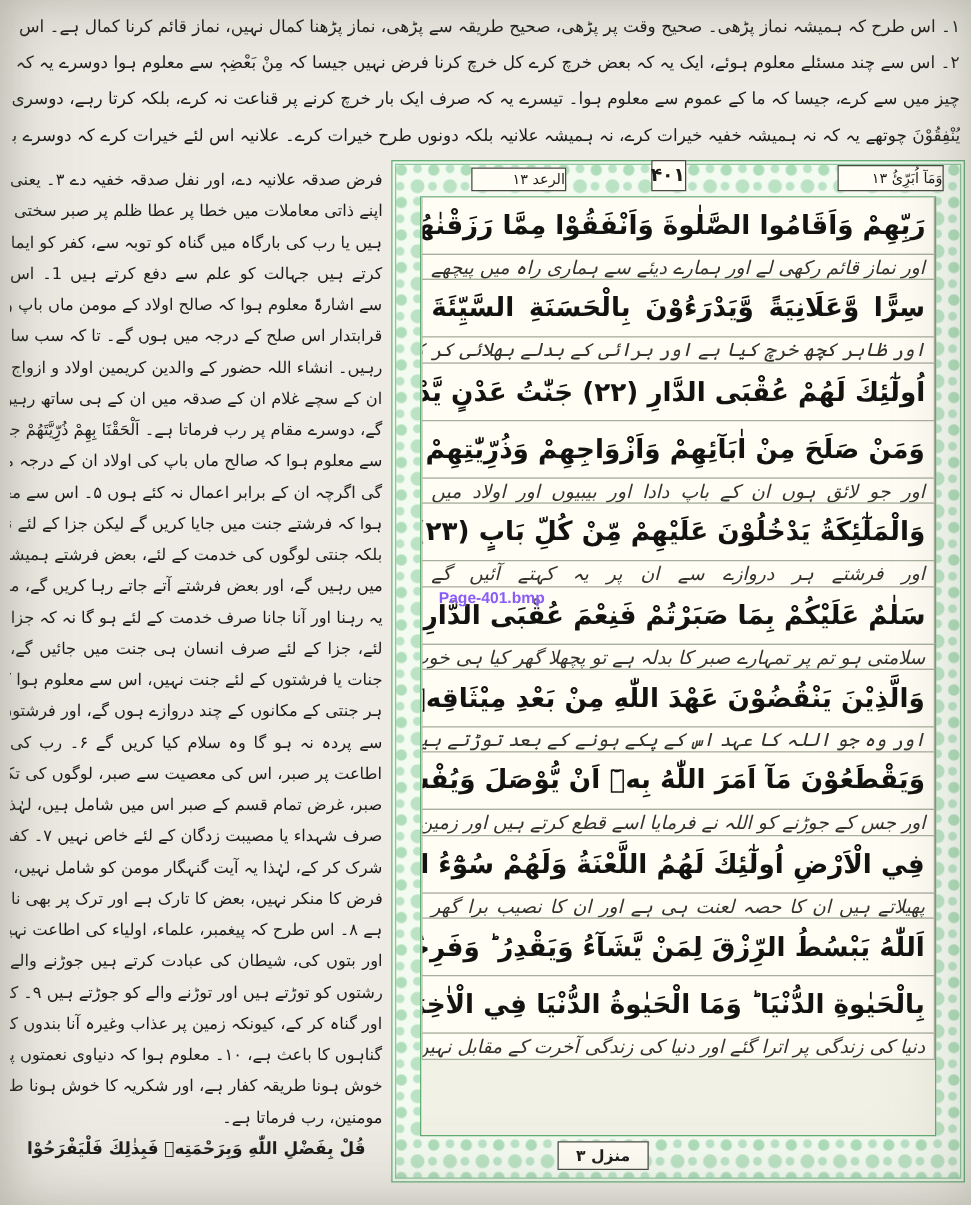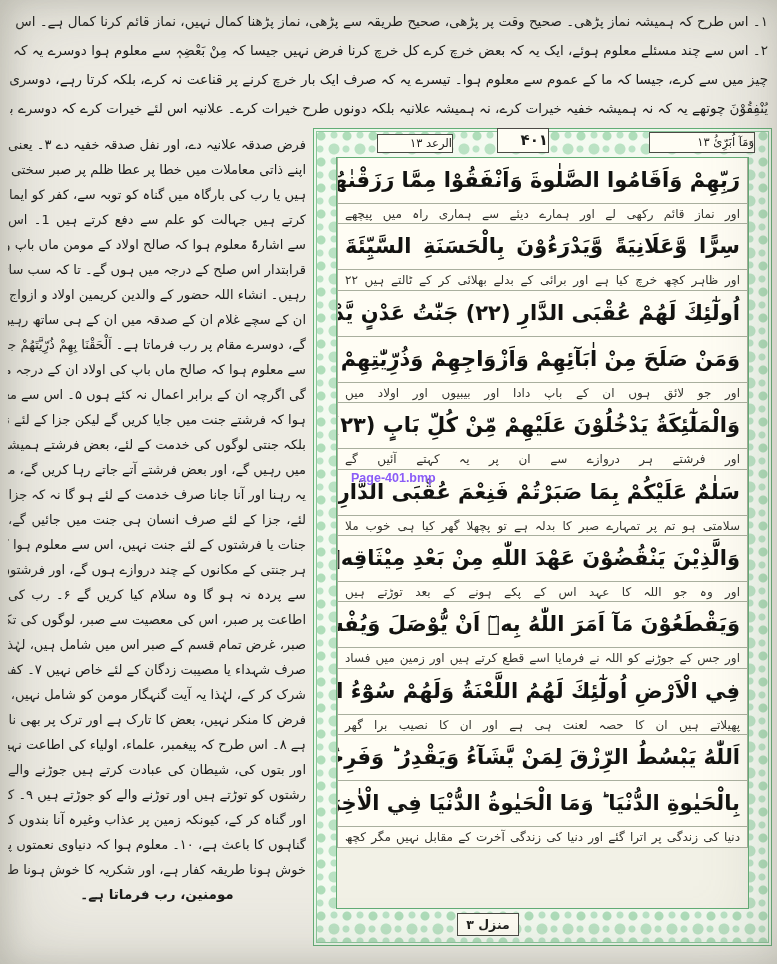--- a/index.html
+++ b/index.html
@@ -66,31 +66,31 @@
     box-sizing:border-box;width:100%;
     background:#fffdf4;border:1px solid #a9af9e;margin-top:-1px;
     padding:0 7px;
     white-space:nowrap;overflow:hidden;
     text-align:justify;text-align-last:justify;
   }
   .q-row.arabic{
     height:47px;line-height:45px;font-size:21px;font-weight:bold;color:#131311;
   }
   .q-row.urdu{
-    height:21.4px;line-height:20px;font-size:12px;color:#34342e;
+    height:21.4px;line-height:20px;font-size:15px;color:#34342e;font-style:italic;
   }
   .hdr-box{
     position:absolute;background:#fffdf4;border:1px solid #4a4a44;
     box-sizing:border-box;white-space:nowrap;
   }
-  .hdr-box.juz{top:3px;right:16px;width:106px;height:21px;line-height:19px;font-size:11.5px;}
-  .hdr-box.pageno{top:-1px;right:222px;width:52px;height:25px;line-height:23px;font-size:15px;font-weight:bold;}
+  .hdr-box.juz{top:3px;right:16px;width:85px;height:21px;line-height:19px;font-size:11.5px;}
+  .hdr-box.pageno{top:-1px;right:222px;width:28px;height:25px;line-height:23px;font-size:15px;font-weight:bold;}
   .hdr-box.surah{top:5px;right:318px;width:76px;height:19px;line-height:17px;font-size:11.5px;}
   .manzil{
-    position:absolute;bottom:9px;right:252px;width:62px;height:23px;
+    position:absolute;bottom:9px;right:252px;width:73px;height:23px;
     background:#fffdf4;border:1px solid #4a4a44;box-sizing:border-box;
     text-align:center;line-height:21px;font-size:12.5px;font-weight:bold;
   }
 
   
   .filelabel{
     position:absolute;top:471px;left:351px;
     direction:ltr;
     font-family:"Liberation Sans","DejaVu Sans",sans-serif;
     font-size:12.5px;font-weight:bold;color:#8b5cf6;
@@ -137,20 +137,21 @@
       <div class="c-line">صرف شہداء یا مصیبت زدگان کے لئے خاص نہیں ۷۔ کفر و</div>
       <div class="c-line">شرک کر کے، لہٰذا یہ آیت گنہگار مومن کو شامل نہیں، وہ کسی</div>
       <div class="c-line">فرض کا منکر نہیں، بعض کا تارک ہے اور ترک پر بھی نادم</div>
       <div class="c-line">ہے ۸۔ اس طرح کہ پیغمبر، علماء، اولیاء کی اطاعت نہیں کرتے</div>
       <div class="c-line">اور بتوں کی، شیطان کی عبادت کرتے ہیں جوڑنے والے</div>
       <div class="c-line">رشتوں کو توڑتے ہیں اور توڑنے والے کو جوڑتے ہیں ۹۔ کفر</div>
       <div class="c-line">اور گناہ کر کے، کیونکہ زمین پر عذاب وغیرہ آنا بندوں کے</div>
       <div class="c-line">گناہوں کا باعث ہے، ۱۰۔ معلوم ہوا کہ دنیاوی نعمتوں پر فخریہ</div>
       <div class="c-line">خوش ہونا طریقہ کفار ہے، اور شکریہ کا خوش ہونا طریقہ</div>
       <div class="c-line">مومنین، رب فرماتا ہے۔</div>
+      <div class="c-line">قُلْ بِفَضْلِ اللّٰهِ وَبِرَحْمَتِهٖ فَبِذٰلِكَ فَلْيَفْرَحُوْا</div>
     </div>
 
   <div class="qframe">
     <div class="hdr-box juz">وَمَآ اُبَرِّئُ ۱۳</div>
     <div class="hdr-box pageno">۴۰۱</div>
     <div class="hdr-box surah">الرعد ۱۳</div>
 
     <div class="qcontent">
 
     <div class="q-row arabic">رَبِّهِمْ وَاَقَامُوا الصَّلٰوةَ وَاَنْفَقُوْا مِمَّا رَزَقْنٰهُمْ</div>

